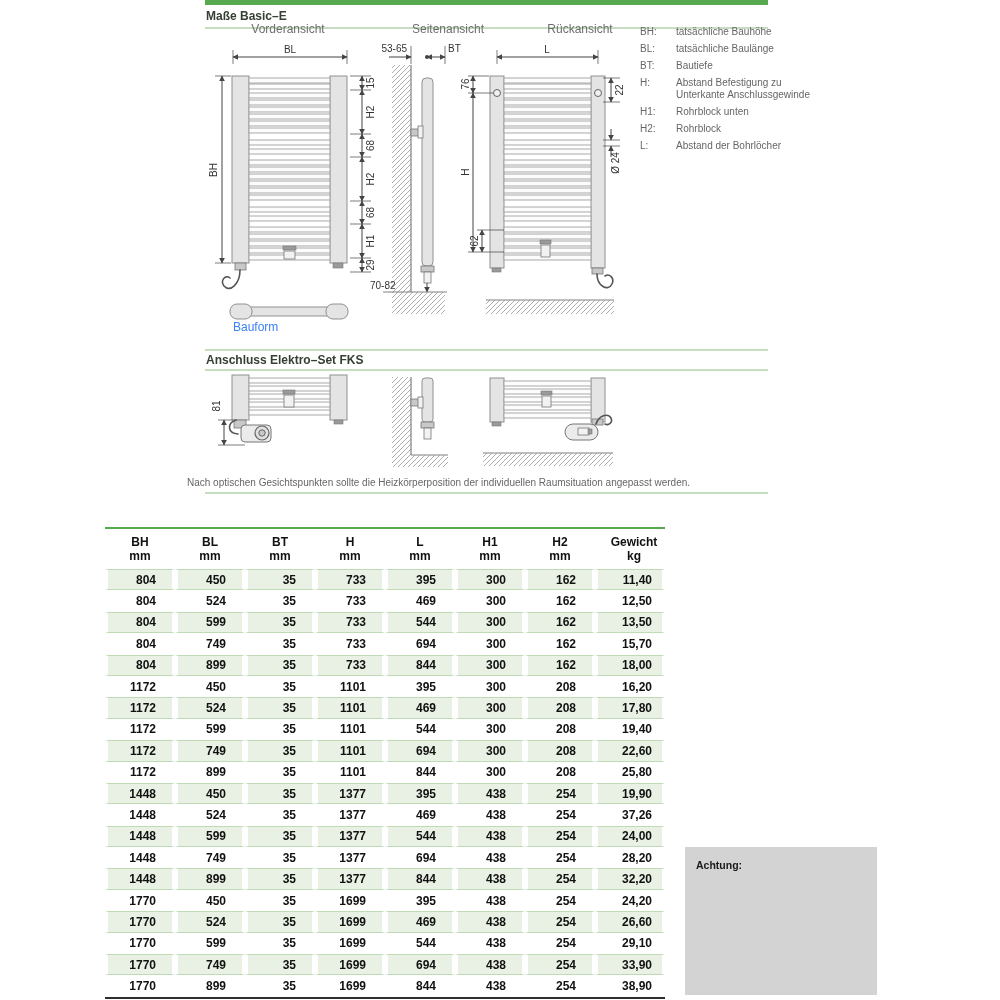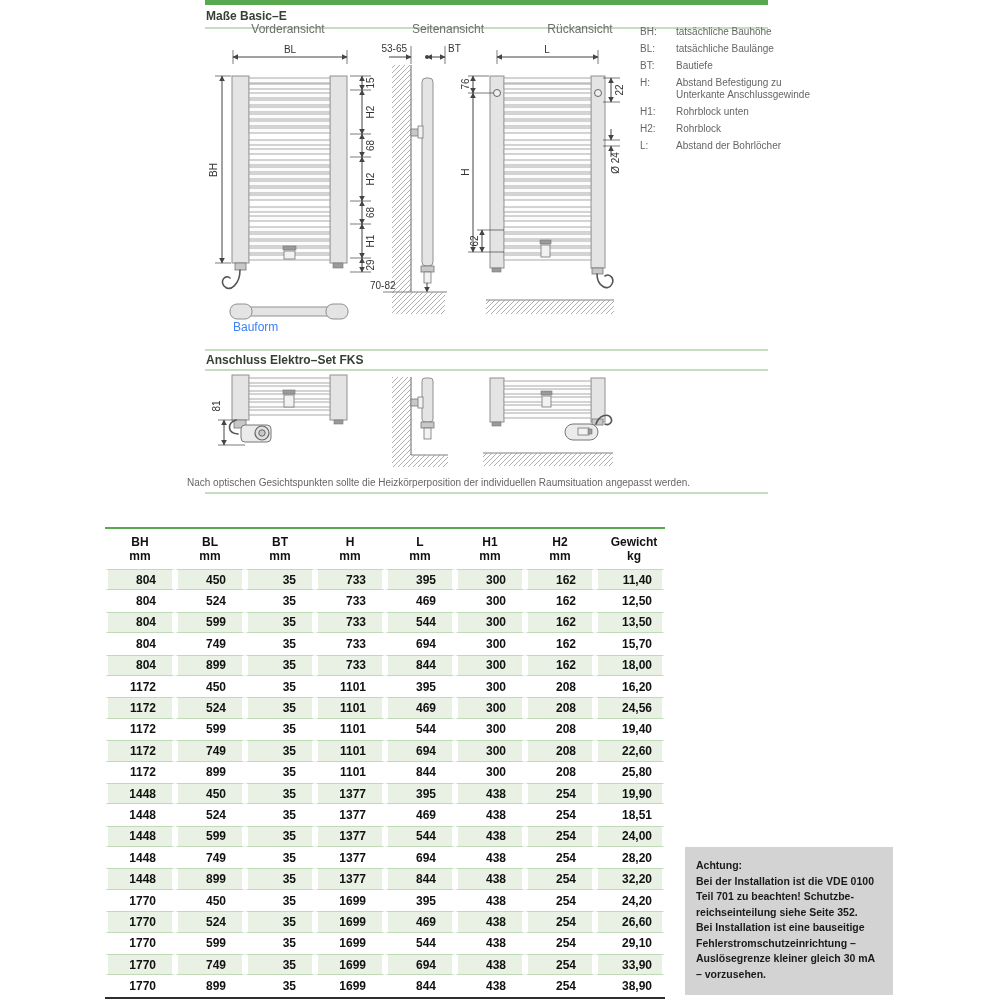--- a/index.html
+++ b/index.html
@@ -59,21 +59,21 @@
     text-align:center;padding:0;line-height:14px;}
   table.dims th:last-child{text-align:center;padding-left:8px;}
   table.dims td{height:19.4px;font-size:12px;font-weight:bold;color:#111;text-align:right;
     padding:0 16px 0 0;border-left:3px solid #fff;border-right:3px solid #fff;
     border-top:1px solid #fff;border-bottom:1px solid #fff;overflow:hidden;}
   table.dims td:last-child{padding-right:10px;}
   table.dims tr.shaded td{background:var(--cell-bg);
     border-top:1px solid var(--cell-border);border-bottom:1px solid var(--cell-border);}
 
   
-  .warning{left:685px;top:847px;width:208px;height:148px;box-sizing:border-box;
+  .warning{left:685px;top:847px;width:192px;height:148px;box-sizing:border-box;
     background:var(--warning-bg);padding:11px 11px;color:#1a1a1a;}
   .warning-title{font-size:10.5px;font-weight:bold;line-height:15.5px;}
   .warning-text{font-size:10.5px;font-weight:bold;line-height:15.5px;white-space:pre;}
 </style>
 </head>
 <body>
 
 <div class="page">
 
   <div class="abs greenbar"></div>
@@ -459,21 +459,21 @@
             <td>16,20</td>
           </tr>
           <tr class="shaded">
             <td>1172</td>
             <td>524</td>
             <td>35</td>
             <td>1101</td>
             <td>469</td>
             <td>300</td>
             <td>208</td>
-            <td>24,56</td>
+            <td>17,80</td>
           </tr>
           <tr>
             <td>1172</td>
             <td>599</td>
             <td>35</td>
             <td>1101</td>
             <td>544</td>
             <td>300</td>
             <td>208</td>
             <td>19,40</td>
@@ -509,21 +509,21 @@
             <td>19,90</td>
           </tr>
           <tr>
             <td>1448</td>
             <td>524</td>
             <td>35</td>
             <td>1377</td>
             <td>469</td>
             <td>438</td>
             <td>254</td>
-            <td>18,51</td>
+            <td>37,26</td>
           </tr>
           <tr class="shaded">
             <td>1448</td>
             <td>599</td>
             <td>35</td>
             <td>1377</td>
             <td>544</td>
             <td>438</td>
             <td>254</td>
             <td>24,00</td>
@@ -597,22 +597,15 @@
             <td>438</td>
             <td>254</td>
             <td>38,90</td>
           </tr>
         </tbody>
     </table>
   </div>
 
   <div class="abs warning">
     <div class="warning-title">Achtung:</div>
-    <div class="warning-text">Bei der Installation ist die VDE 0100
-Teil 701 zu beachten! Schutzbe-
-reichseinteilung siehe Seite 352.
-Bei Installation ist eine bauseitige
-Fehlerstromschutzeinrichtung –
-Auslösegrenze kleiner gleich 30 mA
-– vorzusehen.</div>
   </div>
 
 </div>
 
 </body></html>

